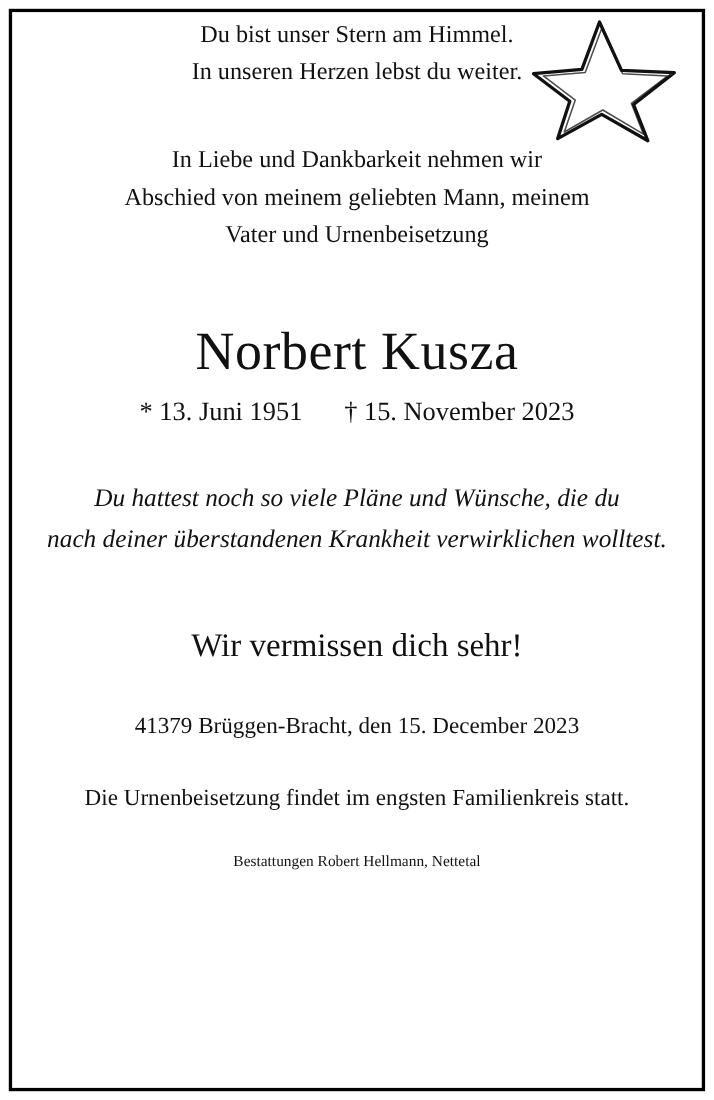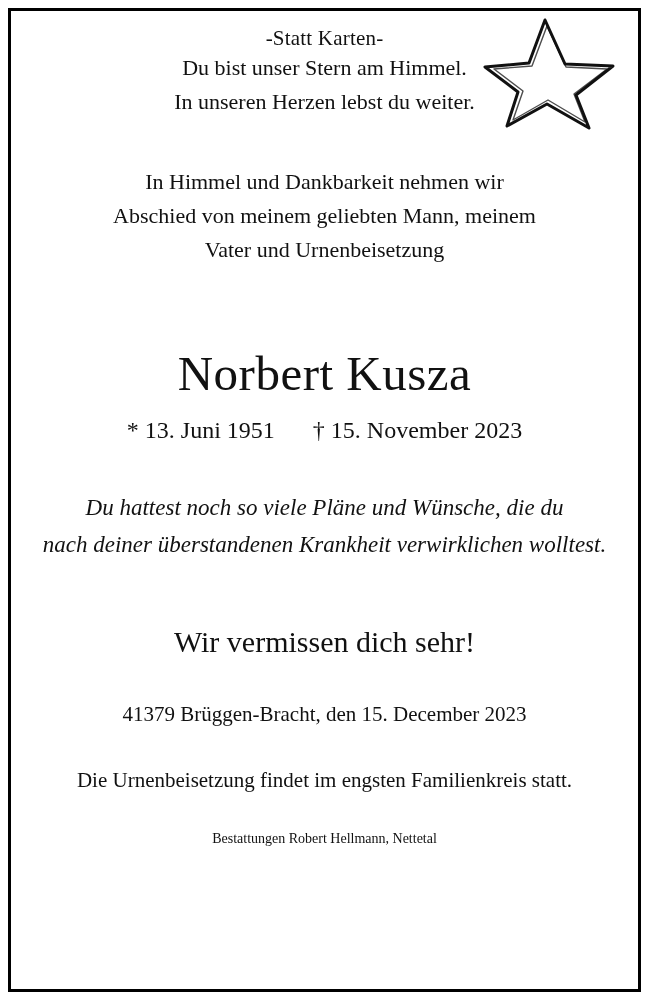--- a/index.html
+++ b/index.html
@@ -52,21 +52,21 @@
   .poem {
     font-size: 22px;
     line-height: 1.55;
   }
   .intro {
     margin-top: 46px;
     font-size: 22px;
     line-height: 1.55;
   }
   .name {
-    margin-top: 80px;
+    margin-top: 62px;
     font-size: 49px;
     letter-spacing: 0.5px;
     line-height: 1.1;
   }
   .dates {
     margin-top: 16px;
     font-size: 24px;
   }
   .dates .gap {
     display: inline-block;
@@ -112,29 +112,28 @@
 
   <div class="star-wrap">
     <svg width="140" height="120" viewBox="0 0 140 120" xmlns="http://www.w3.org/2000/svg">
       <polygon points="62,8 82,52 130,54 93,83 106,116 64,92 24,114 35,80 2,55 46,51" fill="none" stroke="#111111" stroke-width="3" stroke-linejoin="round"></polygon>
       <polygon points="64,14 83,55 124,57 91,82 102,110 65,88 30,108 40,79 11,57 49,54" fill="none" stroke="#111111" stroke-width="1.4" stroke-linejoin="round" opacity="0.75"></polygon>
     </svg>
   </div>
 
   <div class="content">
 
-    <div class="statt-karten">-Statt Karten-</div>
 
     <div class="poem">
       <span class="line">Du bist unser Stern am Himmel.</span>
       <span class="line">In unseren Herzen lebst du weiter.</span>
     </div>
 
     <div class="intro">
-      <span class="line">In Himmel und Dankbarkeit nehmen wir</span>
+      <span class="line">In Liebe und Dankbarkeit nehmen wir</span>
       <span class="line">Abschied von meinem geliebten Mann, meinem</span>
       <span class="line">Vater und Urnenbeisetzung</span>
     </div>
 
     <div class="name">Norbert Kusza</div>
 
     <div class="dates">
       <span>* 13. Juni 1951</span>
       <span class="gap"></span>
       <span>† 15. November 2023</span>

